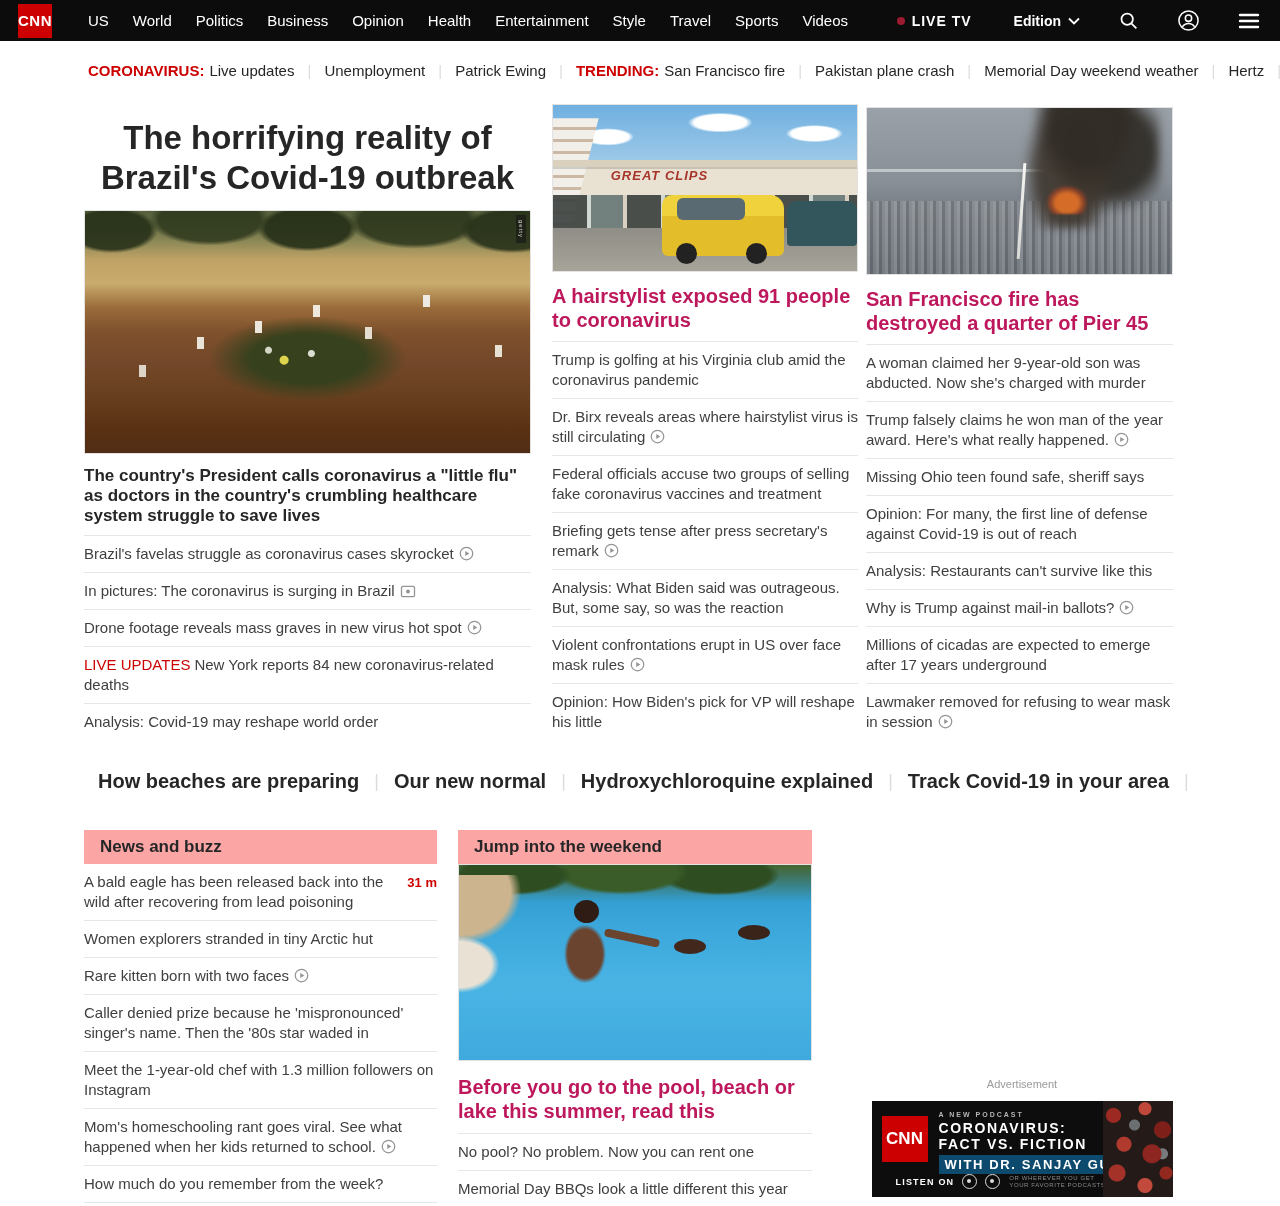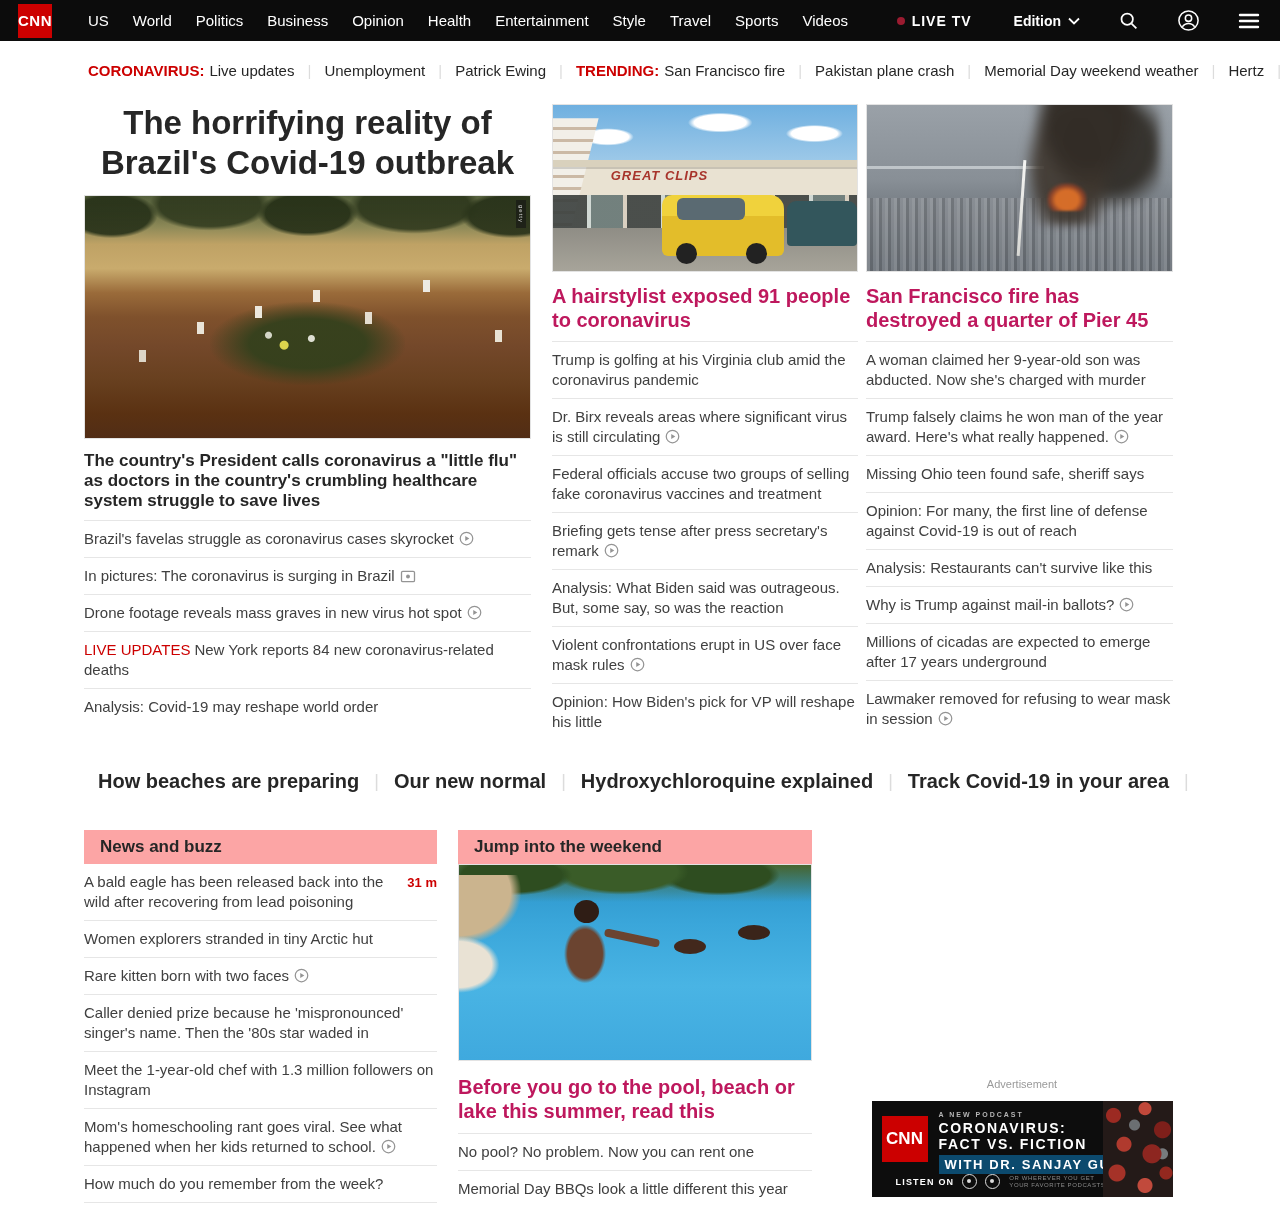--- a/index.html
+++ b/index.html
@@ -26,21 +26,21 @@
   .icon-btn { margin-left:38px; cursor:pointer; }
 
   
   .breaking { height:59px; display:flex; align-items:center; padding-left:88px; font-size:15px; }
   .breaking ul { display:flex; align-items:center; flex-wrap:nowrap; }
   .bk-item { display:flex; align-items:center; color:#262626; cursor:pointer; white-space:nowrap; }
   .bk-item .pf { color:#cc0000; font-weight:bold; margin-right:5px; }
   .bk-item::after { content:"|"; color:#dcdcdc; margin:0 13px; font-weight:normal; }
 
   
-  .grid-top { display:flex; padding:0 74px 0 84px; }
+  .grid-top { display:flex; padding:0 74px 0 84px;align-items:flex-end; }
   .col-lead  { width:447px; margin-right:21px; }
   .col-mid   { width:306px; margin-right:8px; }
   .col-right { width:307px; }
   h1 { font-size:33px; line-height:40px; font-weight:bold; text-align:center; margin:3px 0 12px; color:#262626; }
   h2 { font-size:20px; line-height:24px; font-weight:bold; margin:12px 0 9px; color:#be185d; }
   .lede { font-size:17px; line-height:20px; font-weight:bold; margin:12px 0 9px; color:#262626; }
 
   .img { position:relative; overflow:hidden; border:1px solid #e3e3e3; cursor:pointer; }
   .col-mid .img, .col-right .img { height:168px; margin-top:4px; }
 
@@ -300,21 +300,21 @@
       <span class="c-sign">GREAT CLIPS</span>
       <div class="c-windows"></div>
       <div class="c-lot"></div>
       <div class="c-suv"></div>
       <div class="c-car"></div>
     </div>
     <h2>A hairstylist exposed 91 people to coronavirus</h2>
     <ul class="stories bt">
 
     <li class="story clearfix"><span class="tx">Trump is golfing at his Virginia club amid the coronavirus pandemic</span></li>
-        <li class="story clearfix"><span class="tx">Dr. Birx reveals areas where significant virus is still circulating</span><span class="ic ic-play"><svg width="15" height="15" viewBox="0 0 24 24">
+        <li class="story clearfix"><span class="tx">Dr. Birx reveals areas where hairstylist virus is still circulating</span><span class="ic ic-play"><svg width="15" height="15" viewBox="0 0 24 24">
               <circle cx="12" cy="12" r="10" fill="none" stroke="#949494" stroke-width="2"></circle>
               <path d="M10 8l6.5 4L10 16z" fill="#949494"></path>
             </svg></span></li>
         <li class="story clearfix"><span class="tx">Federal officials accuse two groups of selling fake coronavirus vaccines and treatment</span></li>
         <li class="story clearfix"><span class="tx">Briefing gets tense after press secretary's remark</span><span class="ic ic-play"><svg width="15" height="15" viewBox="0 0 24 24">
               <circle cx="12" cy="12" r="10" fill="none" stroke="#949494" stroke-width="2"></circle>
               <path d="M10 8l6.5 4L10 16z" fill="#949494"></path>
             </svg></span></li>
         <li class="story clearfix"><span class="tx">Analysis: What Biden said was outrageous. But, some say, so was the reaction</span></li>
         <li class="story clearfix"><span class="tx">Violent confrontations erupt in US over face mask rules</span><span class="ic ic-play"><svg width="15" height="15" viewBox="0 0 24 24">

